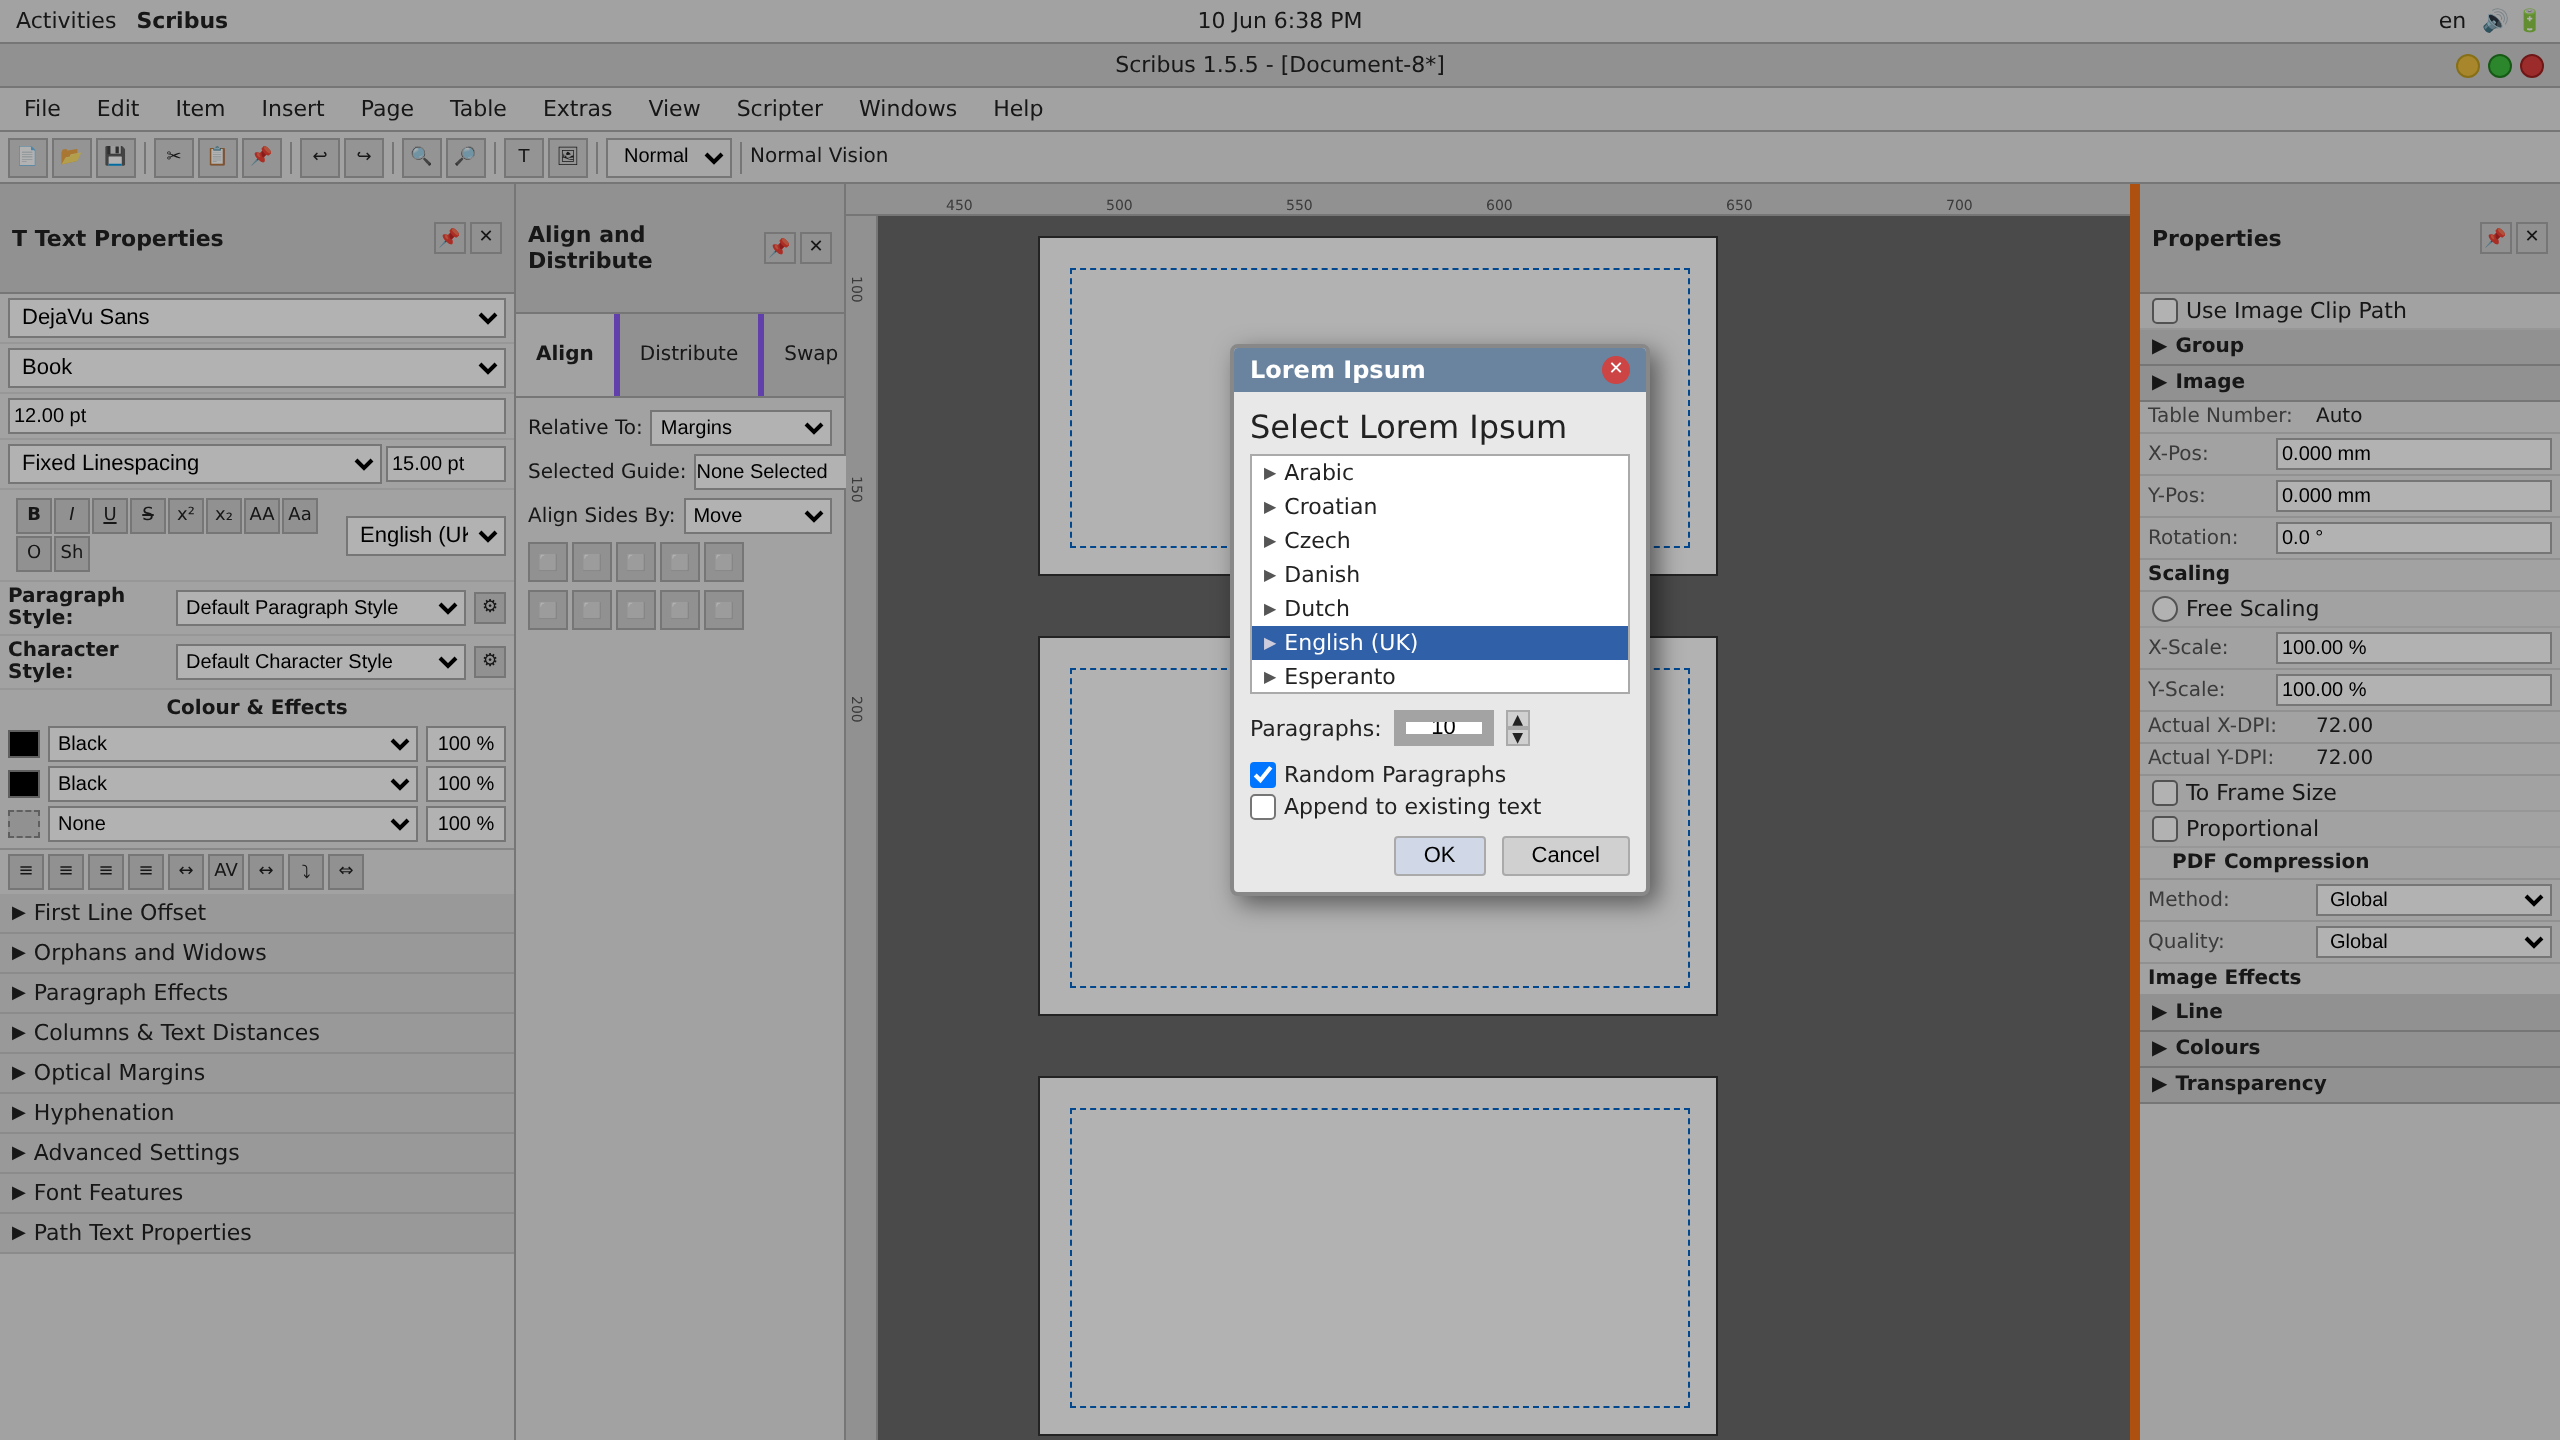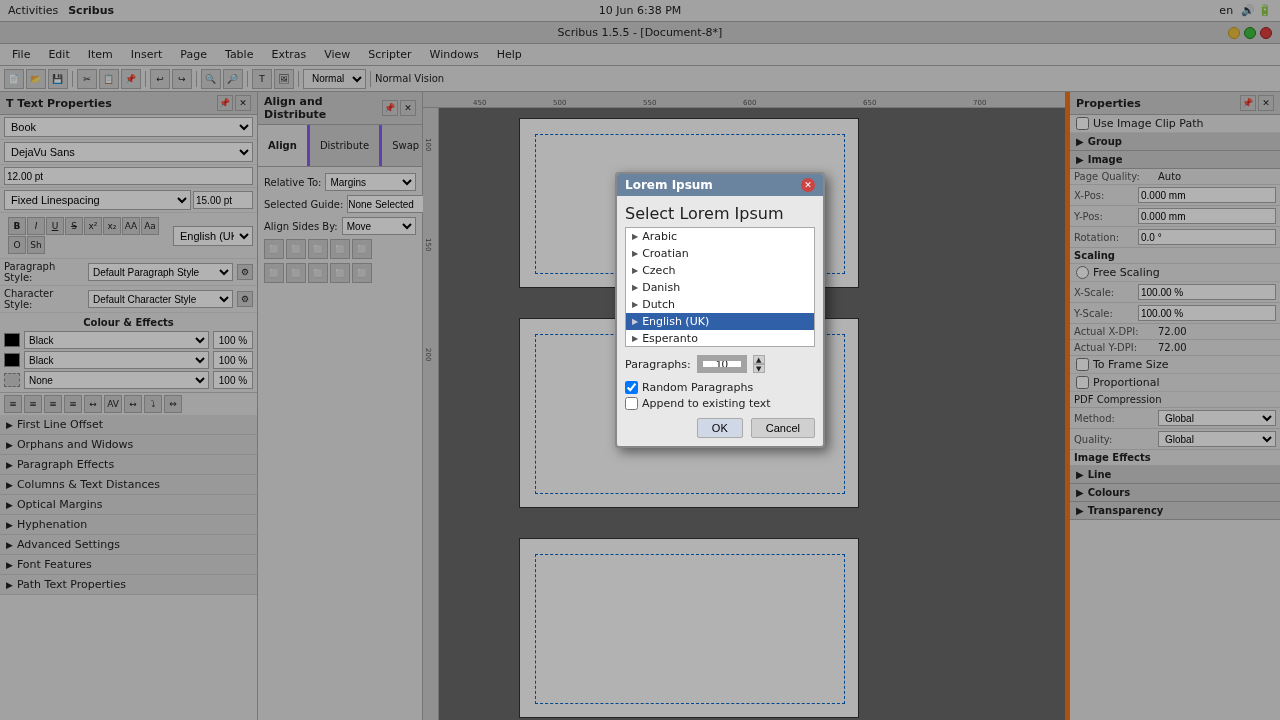--- a/index.html
+++ b/index.html
@@ -81,21 +81,21 @@
     .left-panel {
       width: 258px;
       background: #e8e8e8;
       border-right: 1px solid #aaa;
       display: flex;
       flex-direction: column;
       overflow-y: auto;
     }
     .panel-header {
       background: #d0d0d0;
-      padding: 3px 6px;
+      padding: 19px 6px;
       font-size: 11px;
       font-weight: bold;
       border-bottom: 1px solid #aaa;
       display: flex;
       align-items: center;
       justify-content: space-between;
     }
     .panel-row {
       display: flex;
       align-items: center;
@@ -162,21 +162,21 @@
       font-size: 10px;
       text-align: center;
     }
     .style-row {
       display: flex;
       align-items: center;
       gap: 4px;
       padding: 2px 4px;
       border-bottom: 1px solid #d8d8d8;
     }
-    .style-label { font-size: 10px; width: 80px; }
+    .style-label { font-size: 10px; width: 80px; font-weight: bold; }
     .style-select {
       flex: 1;
       height: 18px;
       border: 1px solid #aaa;
       background: #fff;
       font-size: 10px;
     }
     .collapsible-row {
       display: flex;
       align-items: center;
@@ -535,27 +535,27 @@
     <div class="panel-header">
       <span>T Text Properties</span>
       <div style="display:flex;gap:2px;">
         <div class="small-btn">📌</div>
         <div class="small-btn">✕</div>
       </div>
     </div>
 
     <div class="panel-row">
       <select class="panel-select">
-        <option>Book</option>
+        <option>DejaVu Sans</option>
       </select>
     </div>
 
     <div class="panel-row">
       <select class="panel-select">
-        <option>DejaVu Sans</option>
+        <option>Book</option>
       </select>
     </div>
 
     <div class="panel-row">
       <input class="panel-input" style="width: 100%;" value="12.00 pt">
     </div>
 
     <div class="panel-row">
       <select class="panel-select" style="width:120px;">
         <option>Fixed Linespacing</option>
@@ -771,21 +771,21 @@
     <div class="right-section-header">
       <span>▶</span>
       <span>Group</span>
     </div>
     <div class="right-section-header">
       <span>▶</span>
       <span>Image</span>
     </div>
 
     <div class="right-field-row">
-      <span class="right-label">Page Quality:</span>
+      <span class="right-label">Table Number:</span>
       <span class="right-value">Auto</span>
     </div>
     <div class="right-field-row">
       <span class="right-label">X-Pos:</span>
       <input class="right-input" value="0.000 mm" style="">
     </div>
     <div class="right-field-row">
       <span class="right-label">Y-Pos:</span>
       <input class="right-input" value="0.000 mm" style="">
     </div>
@@ -820,21 +820,21 @@
 
     <div class="checkbox-row">
       <input type="checkbox" style="">
       <span>To Frame Size</span>
     </div>
     <div class="checkbox-row">
       <input type="checkbox" style="">
       <span>Proportional</span>
     </div>
 
-    <div style="padding:2px 4px;font-size:10px;font-weight:normal;border-bottom:1px solid #d0d0d0;">PDF Compression</div>
+    <div style="padding:2px 16px;font-size:10px;font-weight:bold;border-bottom:1px solid #d0d0d0;">PDF Compression</div>
 
     <div class="right-field-row">
       <span class="right-label">Method:</span>
       <select class="right-input">
         <option>Global</option>
       </select>
     </div>
     <div class="right-field-row">
       <span class="right-label">Quality:</span>
       <select class="right-input">

